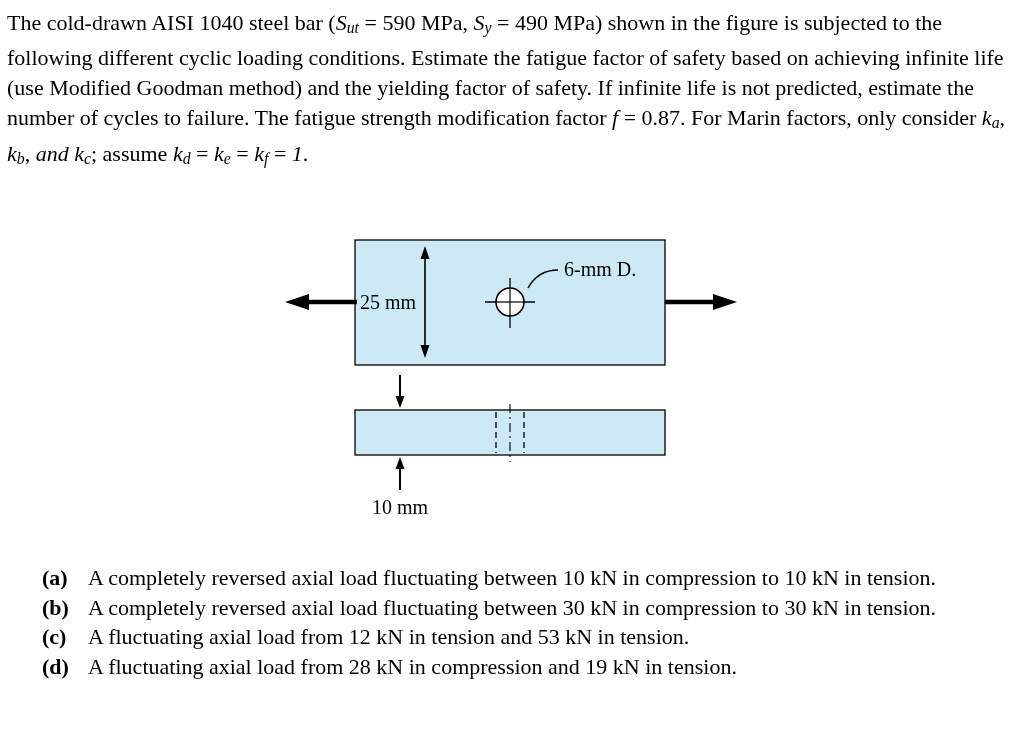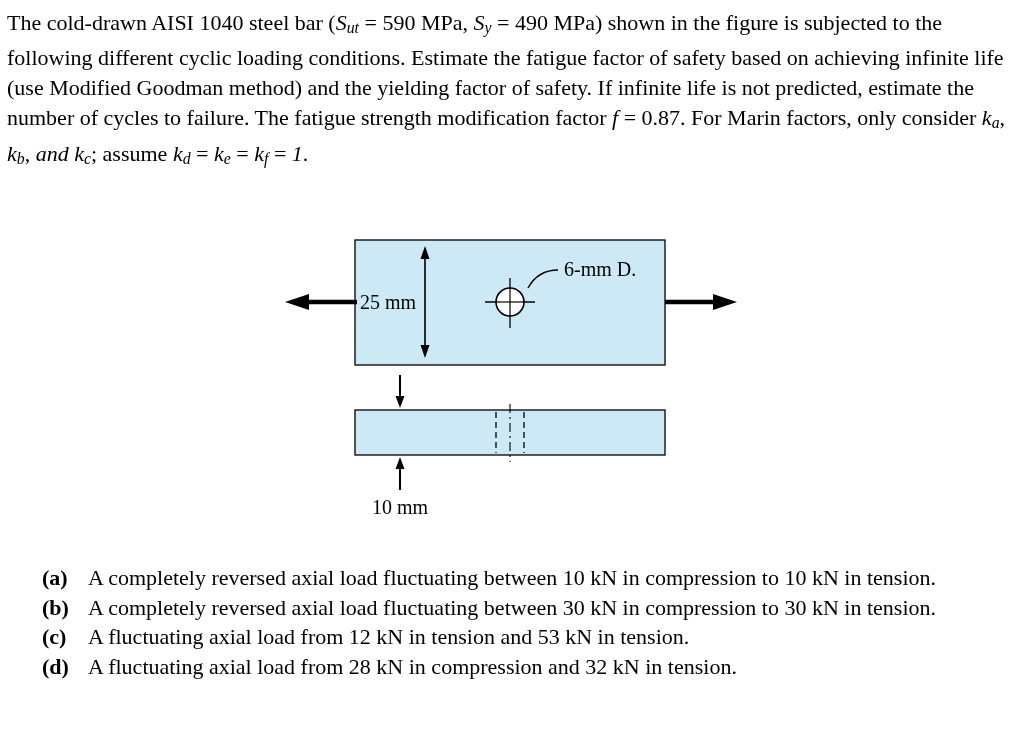--- a/index.html
+++ b/index.html
@@ -110,17 +110,17 @@
     <div class="part">
       <span class="part-label">(b)</span>
       <span class="part-text">A completely reversed axial load fluctuating between 30 kN in compression to 30 kN in tension.</span>
     </div>
     <div class="part">
       <span class="part-label">(c)</span>
       <span class="part-text">A fluctuating axial load from 12 kN in tension and 53 kN in tension.</span>
     </div>
     <div class="part">
       <span class="part-label">(d)</span>
-      <span class="part-text">A fluctuating axial load from 28 kN in compression and 32 kN in tension.</span>
+      <span class="part-text">A fluctuating axial load from 28 kN in compression and 19 kN in tension.</span>
     </div>
   </div>
 
 </div>
 
 </body></html>

